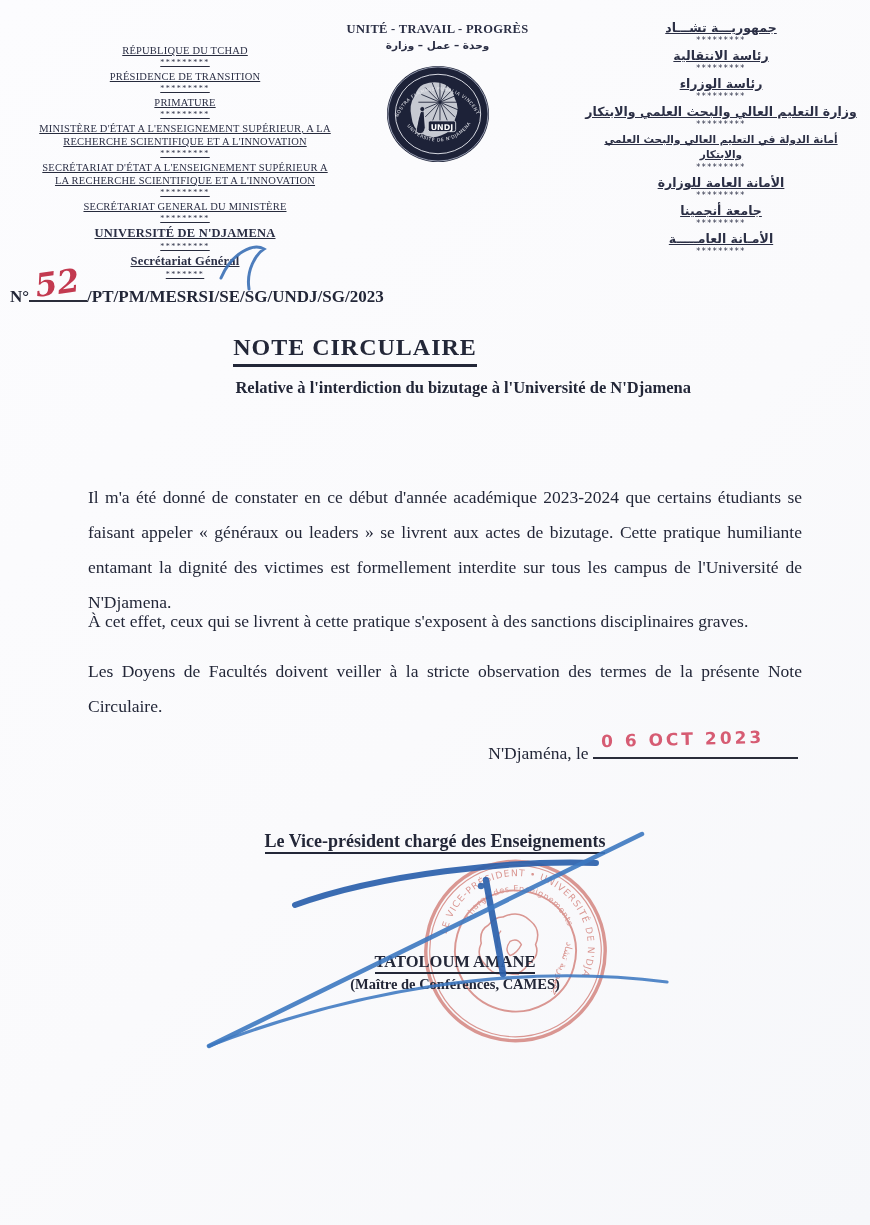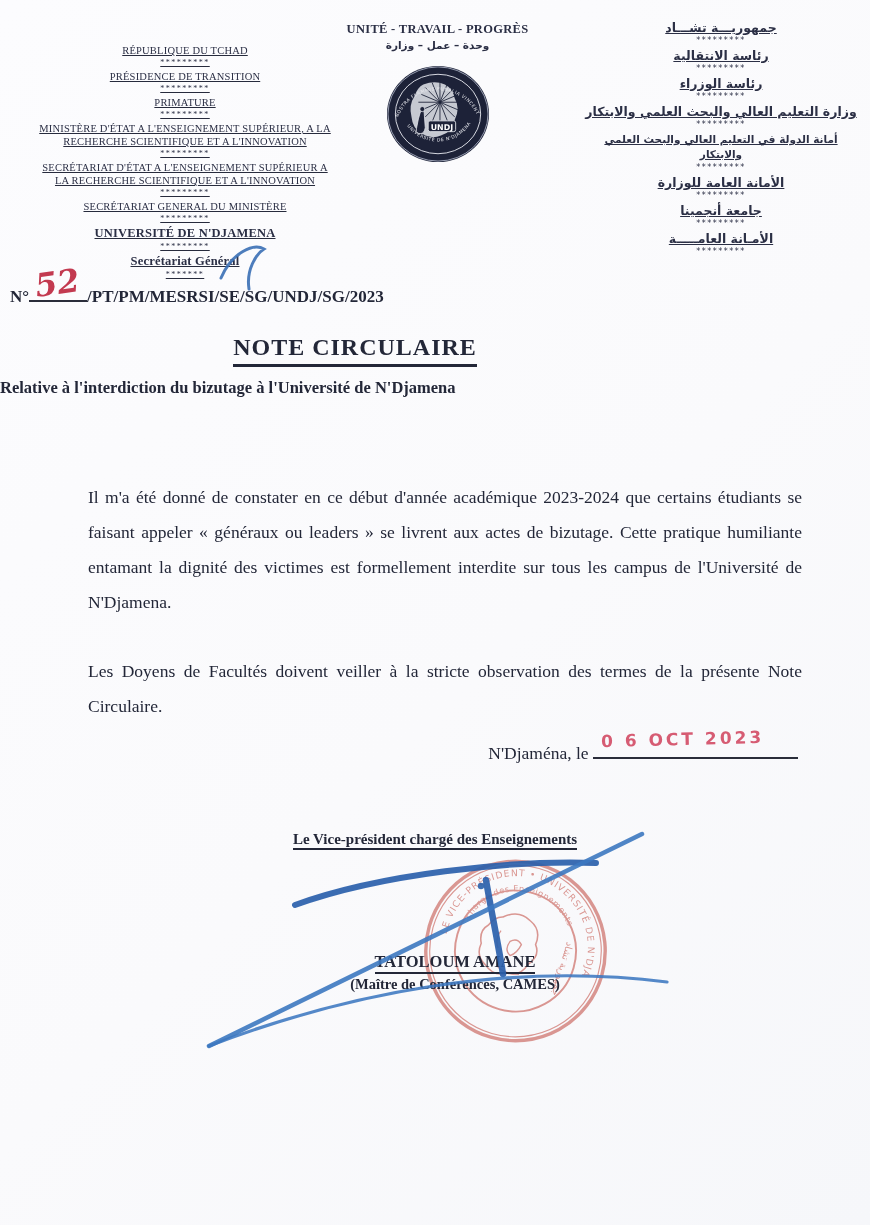--- a/index.html
+++ b/index.html
@@ -31,36 +31,36 @@
   .ref-line{position:absolute;left:10px;top:280px;font-size:17px;font-weight:bold;white-space:nowrap;color:#232738;}
   .ref-slot{display:inline-block;position:relative;width:58px;border-bottom:2.5px solid #2a2d3a;height:20px;vertical-align:baseline;}
   .ref-num{
     position:absolute;left:6px;top:-16px;
     color:#c33a50;font-size:32px;font-weight:bold;font-style:italic;
     font-family:"DejaVu Serif",serif;transform:rotate(-8deg);
   }
   
   .title-wrap{position:absolute;left:0;top:334px;width:710px;text-align:center;}
   .doc-title{display:inline-block;font-size:24px;font-weight:bold;letter-spacing:1px;border-bottom:3px solid #232738;padding-bottom:3px;color:#232738;}
-  .doc-subtitle{position:absolute;left:0;top:378px;width:691px;text-align:left;font-size:16.5px;font-weight:bold;color:#232738;}
+  .doc-subtitle{position:absolute;left:0;top:378px;width:691px;text-align:right;font-size:16.5px;font-weight:bold;color:#232738;}
   
   .para{position:absolute;left:88px;width:714px;font-size:17.5px;line-height:35px;text-align:justify;color:#232738;}
   .p1{top:462px;}
   .p2{top:586px;text-align:left;}
   .p3{top:636px;}
   
   .dateline{position:absolute;right:72px;top:735px;font-size:17.5px;color:#232738;white-space:nowrap;}
   .date-slot{display:inline-block;position:relative;width:205px;height:22px;border-bottom:2px solid #2a2d3a;vertical-align:baseline;}
   .date-stamp{
     position:absolute;left:8px;top:-6px;
     color:#d44f68;font-family:"DejaVu Sans",sans-serif;font-weight:bold;
     font-size:17px;letter-spacing:3px;transform:rotate(-1.5deg);white-space:nowrap;opacity:.92;
   }
   
-  .sig-role{position:absolute;left:0;top:831px;width:870px;text-align:center;font-size:15px;font-weight:bold;color:#232738;}
+  .sig-role{position:absolute;left:0;top:831px;width:870px;text-align:center;font-size:18px;font-weight:bold;color:#232738;}
   .sig-role span{border-bottom:2.5px solid #232738;padding-bottom:1px;}
   .sig-name-block{position:absolute;left:20px;top:952px;width:870px;text-align:center;color:#232738;}
   .sig-name{font-size:16.5px;font-weight:bold;border-bottom:2px solid #232738;display:inline-block;}
   .sig-cred{font-size:14.5px;font-weight:bold;margin-top:2px;}
   .stamp-wrap{position:absolute;left:418px;top:850px;width:195px;height:202px;opacity:.62;}
   .sig-ink{position:absolute;left:180px;top:822px;width:510px;height:245px;pointer-events:none;}
   .swoosh{position:absolute;left:216px;top:242px;width:58px;height:50px;}
 </style>
 </head>
 <body>
@@ -157,20 +157,21 @@
   <div class="ref-line">
     <span>N°</span><span class="ref-slot"><span class="ref-num">52</span></span><span>/PT/PM/MESRSI/SE/SG/UNDJ/SG/2023</span>
   </div>
 
   <div class="title-wrap">
     <span class="doc-title">NOTE CIRCULAIRE</span>
   </div>
   <div class="doc-subtitle">Relative à l'interdiction du bizutage à l'Université de N'Djamena</div>
 
   <p class="para p1">Il m'a été donné de constater en ce début d'année académique 2023-2024 que certains étudiants se faisant appeler « généraux ou leaders » se livrent aux actes de bizutage. Cette pratique humiliante entamant la dignité des victimes est formellement interdite sur tous les campus de l'Université de N'Djamena.</p>
+  <p class="para p2">À cet effet, ceux qui se livrent à cette pratique s'exposent à des sanctions disciplinaires graves.</p>
   <p class="para p3">Les Doyens de Facultés doivent veiller à la stricte observation des termes de la présente Note Circulaire.</p>
 
   <div class="dateline">
     <span>N'Djaména, le</span>
     <span class="date-slot">
       <span class="date-stamp">0 6  OCT  2023</span>
     </span>
   </div>
 
   <div class="sig-role">

